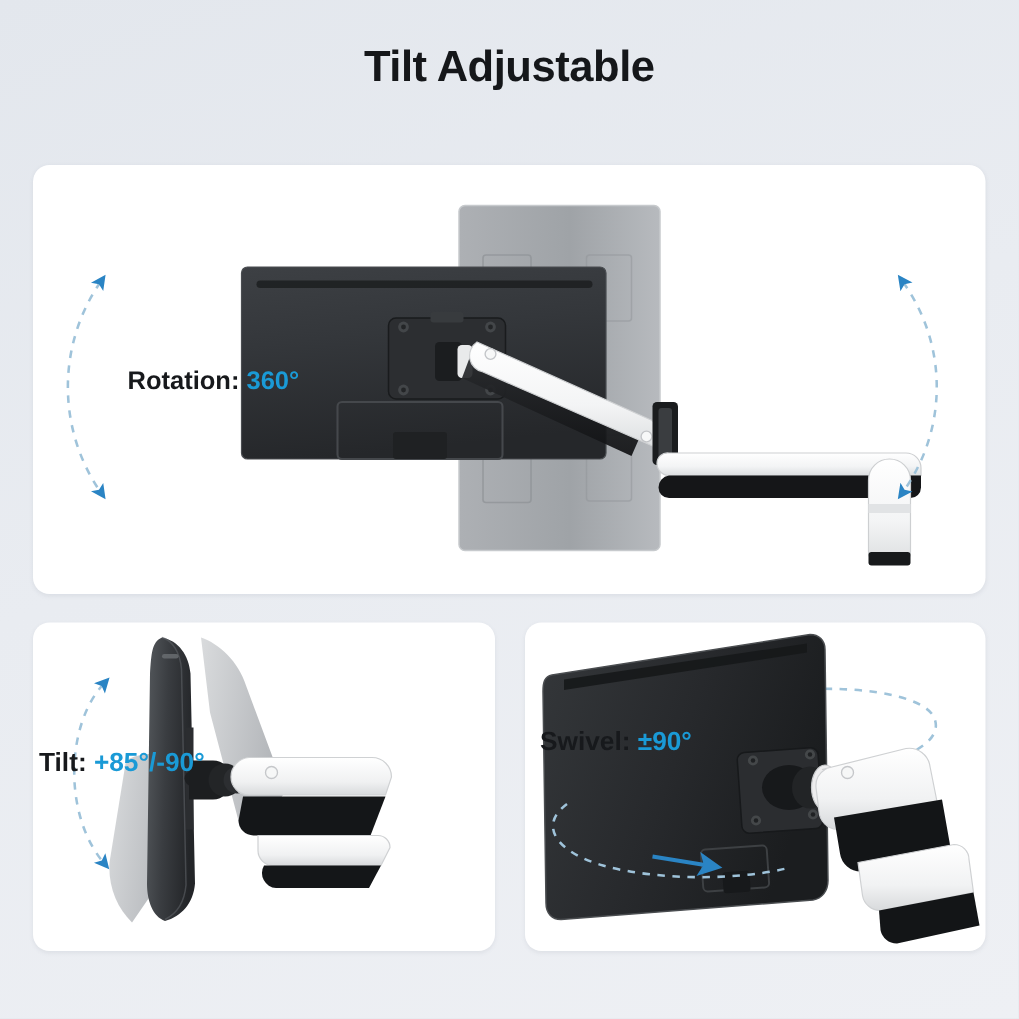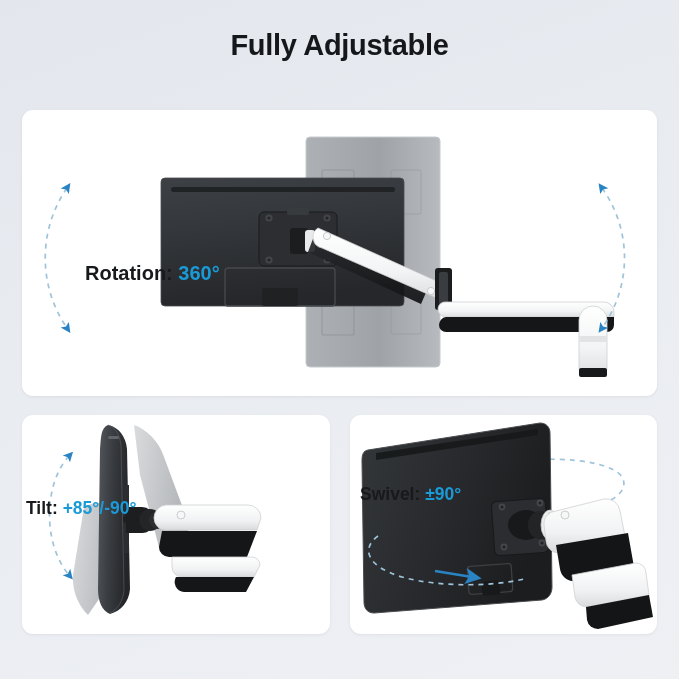--- a/index.html
+++ b/index.html
@@ -68,22 +68,22 @@
     position: absolute;
     font-weight: bold;
     color: #17191c;
     white-space: nowrap;
     line-height: 1;
   }
   .spec-label .val { color: #1a9ad6; }
 
   #label-rotation {
     left: 85px;
-    top: 263px;
-    font-size: 20px;
+    top: 245px;
+    font-size: 17px;
   }
   #label-tilt {
     left: 26px;
     top: 500px;
     font-size: 17.5px;
   }
   #label-swivel {
     left: 360px;
     top: 486px;
     font-size: 17.5px;
@@ -96,21 +96,21 @@
   }
   #illus-rotation { left: 22px;  top: 110px; width: 635px; height: 286px; }
   #illus-tilt     { left: 22px;  top: 415px; width: 308px; height: 219px; }
   #illus-swivel   { left: 350px; top: 415px; width: 307px; height: 219px; }
 </style>
 </head>
 <body>
 
 <div id="root">
 
-  <div class="page-title">Fully Adjustable</div>
+  <div class="page-title">Tilt Adjustable</div>
 
   <div class="card" id="card-rotation"></div>
 
   <svg class="illus" id="illus-rotation" viewBox="0 0 635 286">
     <defs>
       <linearGradient id="ghostGrad" x1="0" y1="0" x2="1" y2="0">
         <stop offset="0%" stop-color="#adb0b4"></stop>
         <stop offset="55%" stop-color="#9fa3a7"></stop>
         <stop offset="100%" stop-color="#b7babe"></stop>
       </linearGradient>

